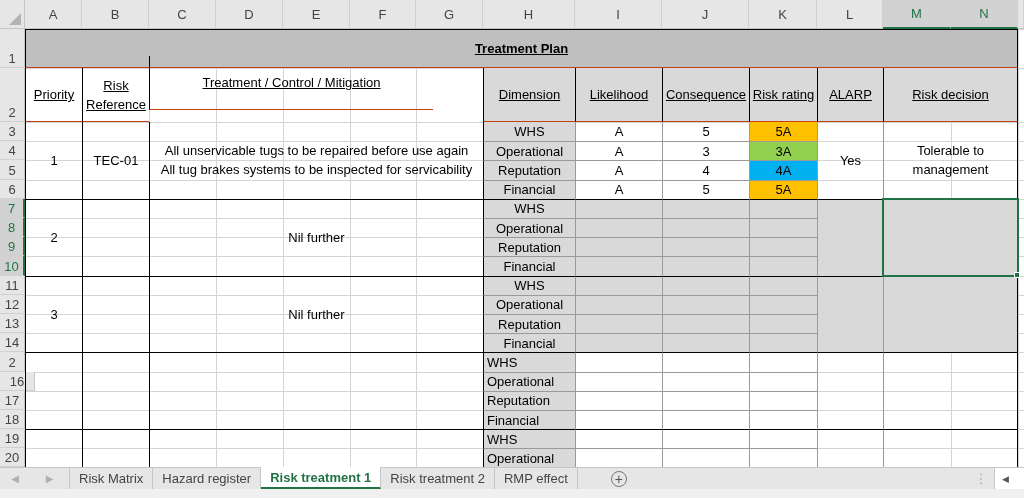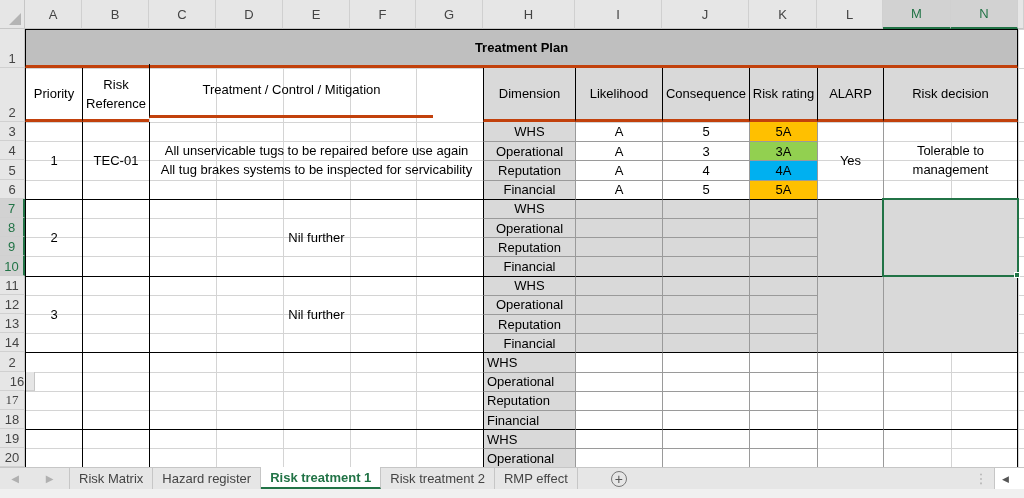--- a/index.html
+++ b/index.html
@@ -11,21 +11,21 @@
   .corner { left: 0; top: 0; width: 25px; height: 29px; background: #e6e6e6; border-right: 1px solid #c6c6c6; border-bottom: 1px solid #c6c6c6; }
   .corner::after { content: ""; position: absolute; right: 3px; bottom: 3px; border-left: 12px solid transparent; border-bottom: 12px solid #b4b4b4; }
   .rowhdr { left: 0; width: 25px; background: #e6e6e6; border-bottom: 1px solid #d0d0d0; border-right: 1px solid #c6c6c6; color: #444; font-size: 13px; display: flex; align-items: flex-end; justify-content: center; padding-bottom: 1px; }
   .rowhdr.sel { background: #d2d2d2; color: #217346; border-right: 2px solid #217346; }
   .cell { display: flex; align-items: center; justify-content: center; text-align: center; line-height: 19px; }
   .grey { background: #d9d9d9; }
   .title { background: #bfbfbf; font-weight: bold; }
   .bt { border-top: 1px solid #000; }
   .bl { border-left: 1px solid #000; }
   .br { border-right: 1px solid #000; }
-  .bb { border-bottom: 3px solid #c2410c; }
+  .bb { border-bottom: 1px solid #c2410c; text-decoration: underline; }
   .tl { border-top: 1px solid #9a9a9a; }
   .ll { border-left: 1px solid #9a9a9a; }
   .gridv { position: absolute; width: 1px; background: #d4d4d4; }
   .gridh { position: absolute; height: 1px; background: #d4d4d4; }
   .left { justify-content: flex-start; padding-left: 3px; }
   .sel-range { position: absolute; border: 2px solid #217346; pointer-events: none; }
   .handle { position: absolute; width: 6px; height: 6px; background: #217346; border: 1px solid #fff; }
   .tabbar { position: absolute; left: 0; top: 467px; width: 1024px; height: 22px; background: #e6e6e6; border-top: 1px solid #c6c6c6; display: flex; align-items: stretch; font-size: 13px; color: #444; }
   .tab { display: flex; align-items: center; padding: 0 9px; border-right: 1px solid #c6c6c6; white-space: nowrap; }
   .tab.active { background: #fff; color: #217346; font-weight: bold; border-bottom: 2px solid #217346; margin-top: -1px; }
@@ -97,28 +97,28 @@
     <div class="abs rowhdr sel" style="left: 0px; top: 198.8px; width: 25px; height: 19.2px;">7</div>
     <div class="abs rowhdr sel" style="left: 0px; top: 218px; width: 25px; height: 19.2px;">8</div>
     <div class="abs rowhdr sel" style="left: 0px; top: 237.2px; width: 25px; height: 19.2px;">9</div>
     <div class="abs rowhdr sel" style="left: 0px; top: 256.4px; width: 25px; height: 19.2px;">10</div>
     <div class="abs rowhdr" style="left: 0px; top: 275.6px; width: 25px; height: 19.2px;">11</div>
     <div class="abs rowhdr" style="left: 0px; top: 294.8px; width: 25px; height: 19.2px;">12</div>
     <div class="abs rowhdr" style="left: 0px; top: 314px; width: 25px; height: 19.2px;">13</div>
     <div class="abs rowhdr" style="left: 0px; top: 333.2px; width: 25px; height: 19.2px;">14</div>
     <div class="abs rowhdr" style="left: 0px; top: 352.4px; width: 25px; height: 19.2px;">2</div>
     <div class="abs rowhdr" style="left: 0px; top: 371.6px; width: 35px; height: 19.2px;">16</div>
-    <div class="abs rowhdr" style="left: 0px; top: 390.8px; width: 25px; height: 19.2px; font-family: Liberation Serif, serif;">17</div>
+    <div class="abs rowhdr" style="left: 0px; top: 390.8px; width: 25px; height: 19.2px;">17</div>
     <div class="abs rowhdr" style="left: 0px; top: 410px; width: 25px; height: 19.2px;">18</div>
     <div class="abs rowhdr" style="left: 0px; top: 429.2px; width: 25px; height: 19.2px;">19</div>
     <div class="abs rowhdr" style="left: 0px; top: 448.4px; width: 25px; height: 18.6px;">20</div>
     <div class="abs cell title bt bl br bb" style="left: 25px; top: 29px; width: 993px; height: 39px; font-size: 13px;">Treatment Plan</div>
     <div class="abs cell bl bb" style="left: 25px; top: 68px; width: 57px; height: 54px;">Priority</div>
     <div class="abs cell bl bb" style="left: 82px; top: 68px; width: 67px; height: 54px; padding: 0px 4px;">Risk Reference</div>
-    <div class="abs cell bl bb" style="left: 149px; top: 64px; width: 284px; height: 54px;">Treatment / Control / Mitigation</div>
+    <div class="abs cell bl bb" style="left: 149px; top: 56px; width: 284px; height: 54px;">Treatment / Control / Mitigation</div>
     <div class="abs cell grey bl bb" style="left: 483px; top: 68px; width: 92px; height: 54px;">Dimension</div>
     <div class="abs cell grey bl bb" style="left: 575px; top: 68px; width: 87px; height: 54px;">Likelihood</div>
     <div class="abs cell grey bl bb" style="left: 662px; top: 68px; width: 87px; height: 54px;">Consequence</div>
     <div class="abs cell grey bl bb" style="left: 749px; top: 68px; width: 68px; height: 54px;">Risk rating</div>
     <div class="abs cell grey bl bb" style="left: 817px; top: 68px; width: 66px; height: 54px;">ALARP</div>
     <div class="abs cell grey bl bb br" style="left: 883px; top: 68px; width: 135px; height: 54px;">Risk decision</div>
     <div class="abs cell bl" style="left: 25px; top: 122px; width: 57px; height: 76.8px;">1</div>
     <div class="abs cell bl" style="left: 82px; top: 122px; width: 67px; height: 76.8px;">TEC-01</div>
     <div class="abs cell bl" style="left: 149px; top: 122px; width: 334px; height: 76.8px; flex-direction: column;">
       <div>All unservicable tugs to be repaired before use again</div>

